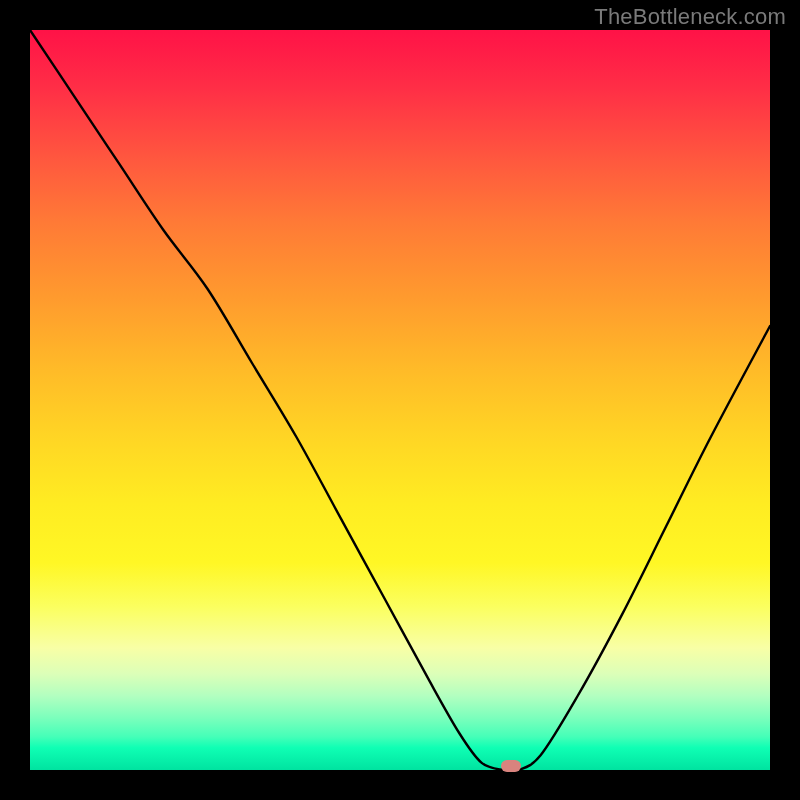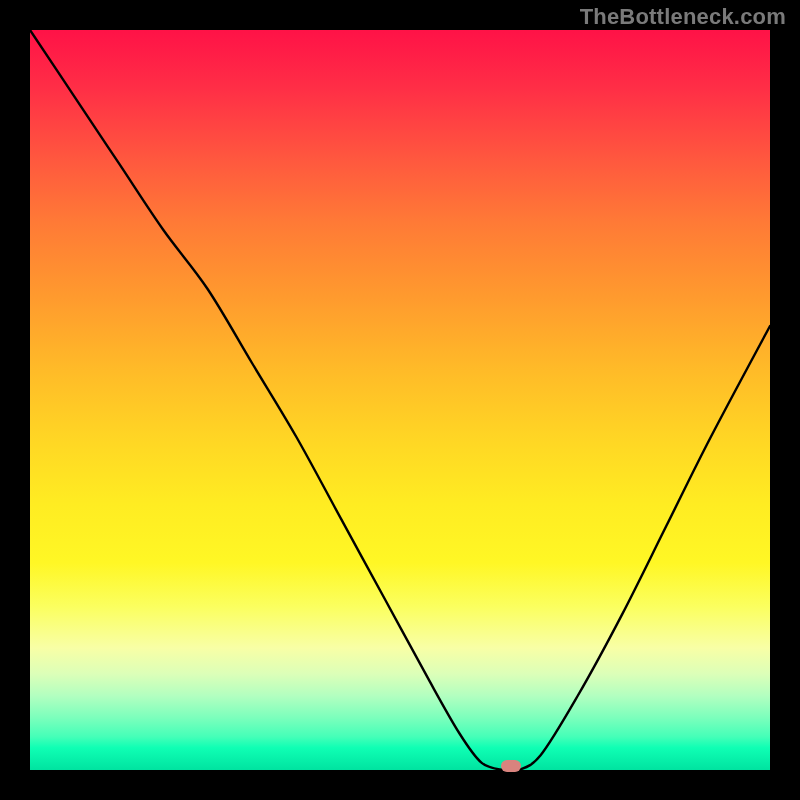--- a/index.html
+++ b/index.html
@@ -16,21 +16,21 @@
     width: 800px;
     height: 800px;
     background: #000;
   }
   .watermark {
     position: absolute;
     top: 4px;
     right: 14px;
     color: #7a7a7a;
     font-size: 22px;
-    font-weight: 700;
+    font-weight: 400;
     letter-spacing: 0.2px;
     user-select: none;
   }
   
   .plot {
     position: absolute;
     left: 30px;
     top: 30px;
     width: 740px;
     height: 740px;

